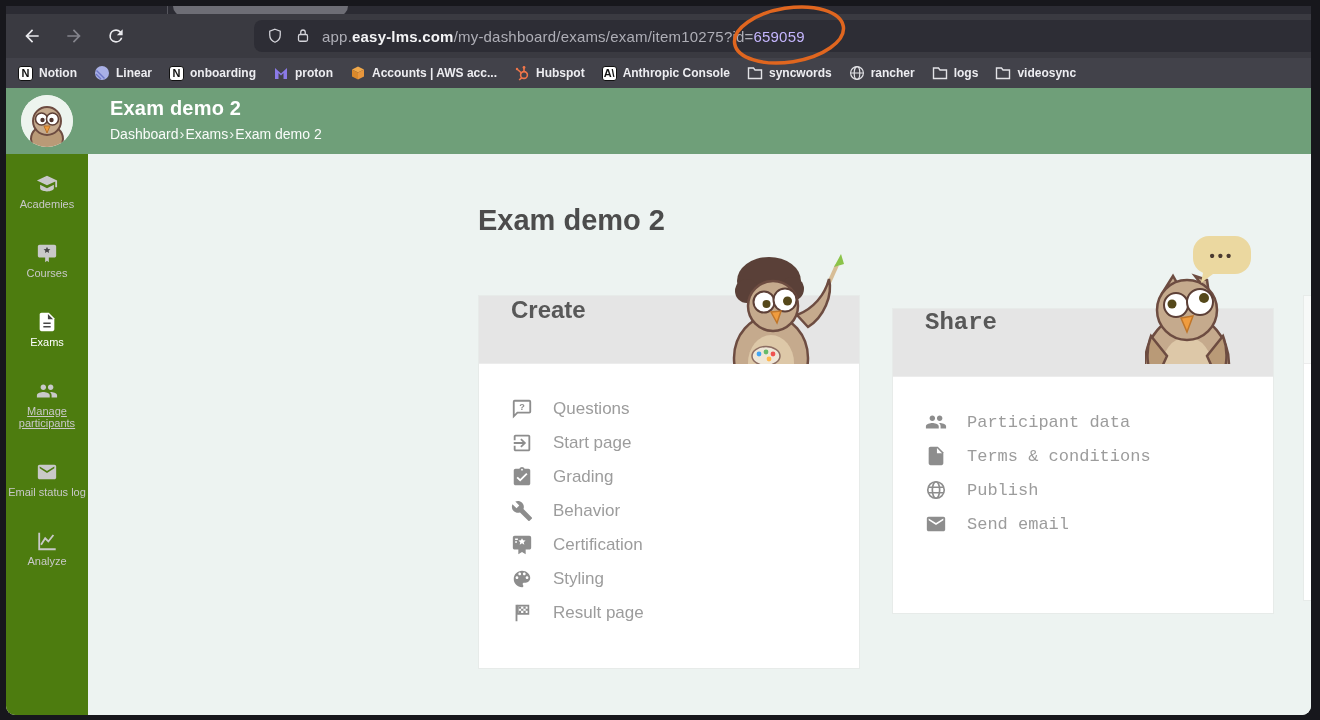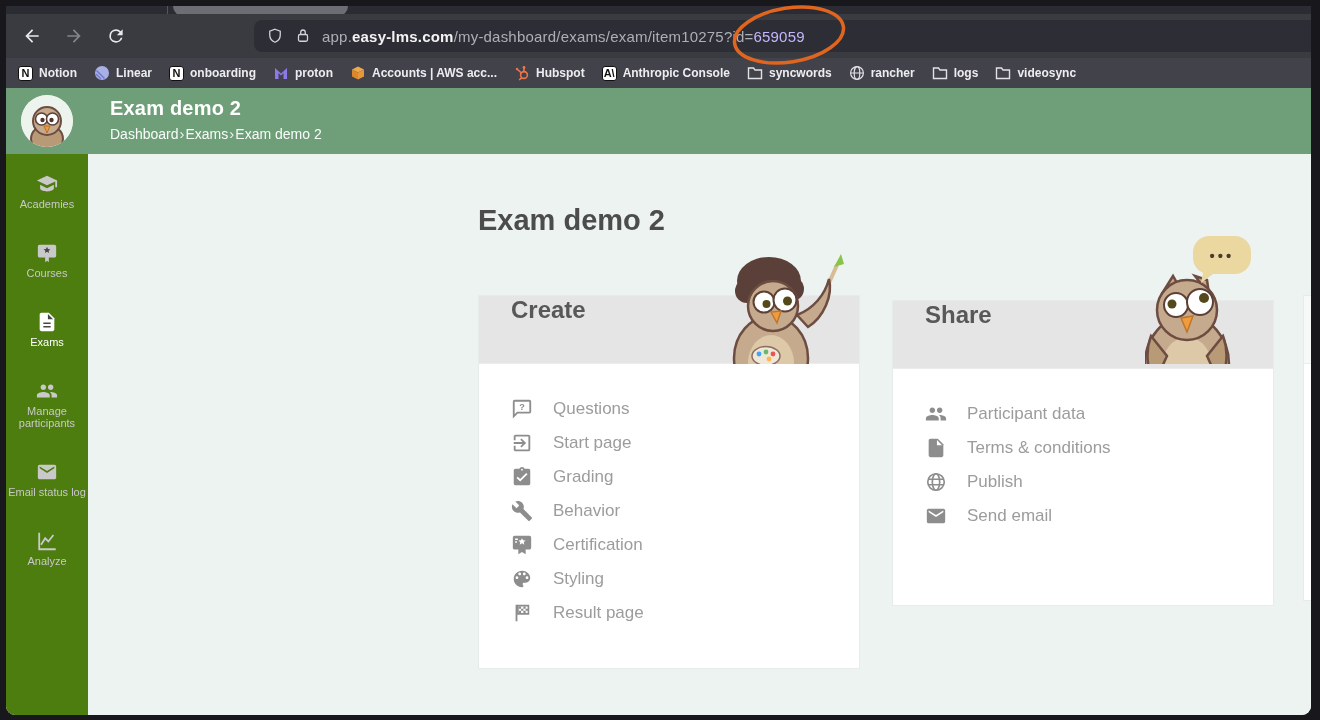--- a/index.html
+++ b/index.html
@@ -57,28 +57,28 @@
   .body-row { flex:1; display:flex; min-height:0; }
   .sidebar { width:82px; background:#4d7c0f; flex:none; display:flex; flex-direction:column;
     align-items:center; overflow:visible; }
   .nav-item { margin-top:32px; display:flex; flex-direction:column; align-items:center;
     color:#c9c9c9; width:100%; cursor:pointer; }
   .nav-item:first-child { margin-top:19px; }
   .nav-item.active { color:#ffffff; }
   .nav-icon { width:22px; height:22px; }
   .nav-icon svg { width:22px; height:22px; }
   .nav-label { font-size:11px; margin-top:3px; text-align:center; line-height:12px; white-space:nowrap; }
-  .nav-label.wrap { white-space:normal; width:70px; }
+  .nav-label.wrap { white-space:normal; width:70px;text-decoration:underline; }
 
   .main { flex:1; position:relative; background:#edf3f1; overflow:hidden; }
   .page-title { position:absolute; left:390px; top:50px; font-size:29px; font-weight:bold; color:#4c4c4c; }
 
   .card { position:absolute; background:#fff; border:1px solid #e7ebe9; z-index:3; }
   .card-create { left:390px; top:141px; width:382px; height:374px; }
-  .card-share  { left:804px; top:146px; width:382px; height:306px; }
+  .card-share  { left:804px; top:154px; width:382px; height:306px;font-family:Liberation Mono, monospace; }
   .card-header { height:68px; background:#e5e5e5; border-bottom:1px solid #ececec;
     display:flex; align-items:flex-start; padding-left:32px; }
   .card-title { font-size:24px; font-weight:bold; color:#585858; }
   .card-body { padding:28px 0 0 32px; }
   .card-item { display:flex; align-items:center; gap:20px; height:34px; cursor:pointer; }
   .item-icon { width:22px; height:22px; color:#8d8d8d; flex:none; }
   .item-icon svg { width:22px; height:22px; }
   .item-label { font-size:17px; color:#9c9c9c; }
 
   .card-sliver { position:absolute; left:1215px; top:141px; width:8px; height:306px;

